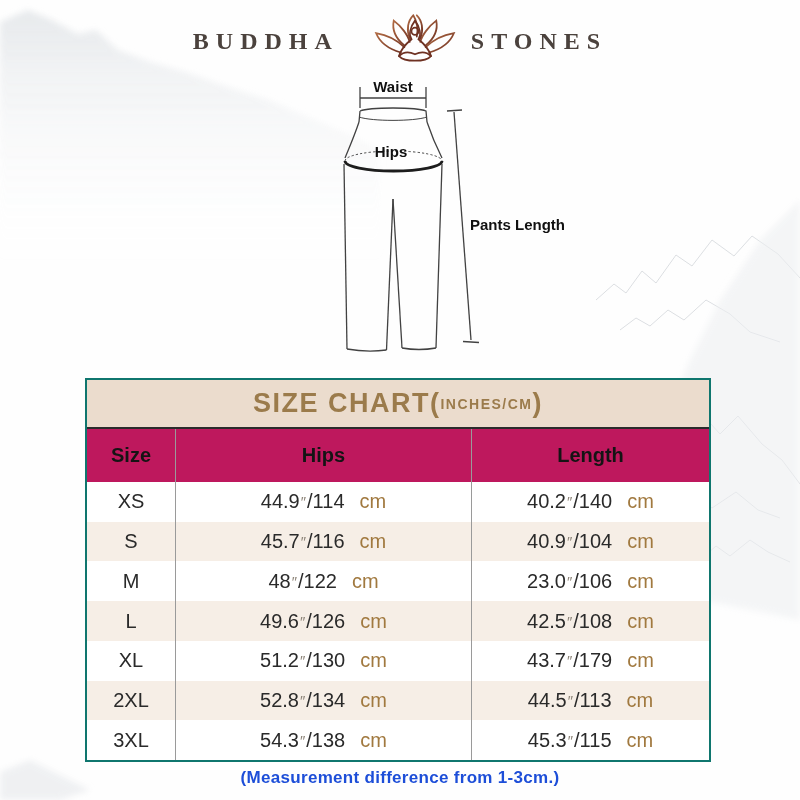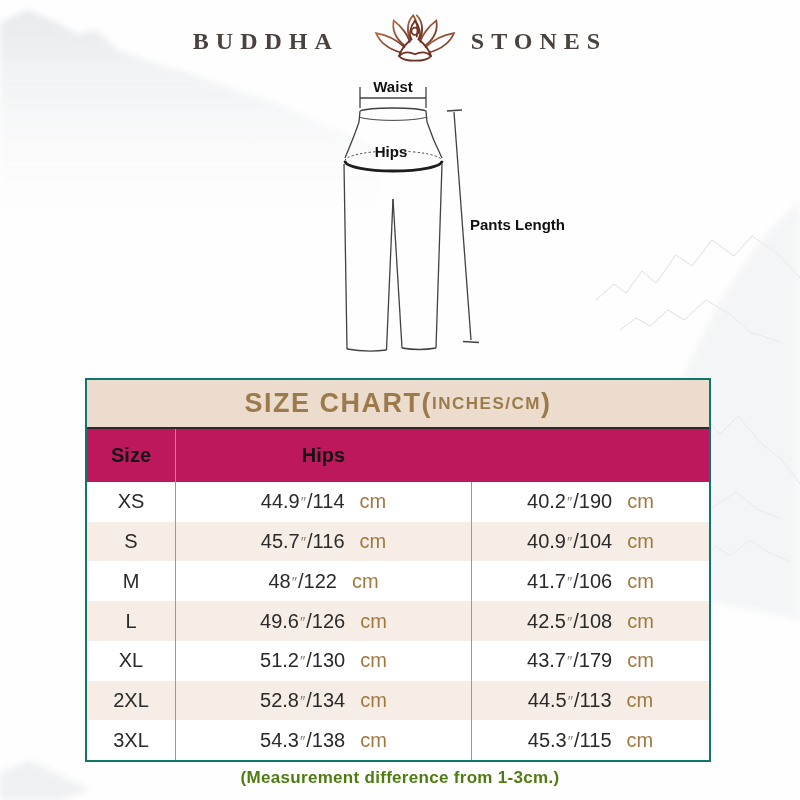--- a/index.html
+++ b/index.html
@@ -30,40 +30,40 @@
     position:absolute;left:85px;top:378px;width:626px;height:384px;
     border:2px solid #0f766e;box-sizing:border-box;background:#fff;z-index:2;
     display:flex;flex-direction:column;
   }
   .chart-title{
     height:47px;flex:0 0 47px;background:#ebdccd;border-bottom:2px solid #2b2b2b;
     display:flex;align-items:center;justify-content:center;
     color:#9b7b4b;font-weight:bold;letter-spacing:1.5px;
   }
   .chart-title .t-main{font-size:27px;}
-  .chart-title .t-sub{font-size:17px;letter-spacing:1.5px;}
+  .chart-title .t-sub{font-size:14px;letter-spacing:1.5px;}
   .chart-title .t-close{font-size:27px;}
   .thead,.trow{
     display:grid;grid-template-columns:88px 296px 1fr;align-items:center;
   }
   .thead{flex:0 0 53px;background:#be185d;font-weight:bold;font-size:20px;color:#141414;}
   .tbody{flex:1;display:flex;flex-direction:column;}
   .trow{flex:1;font-size:20px;color:#2a2a2a;background:#fff;}
   .trow:nth-child(even){background:#f6eee6;}
   .cell{text-align:center;}
   .thead .cell:nth-child(2),.thead .cell:nth-child(3),
   .trow .cell:nth-child(2),.trow .cell:nth-child(3){
     border-left:1px solid #9a9a9a;height:100%;display:flex;align-items:center;justify-content:center;
   }
   .qt{color:#8d8478;font-size:15px;vertical-align:4px;margin:0 1px;}
   .cm{color:#a1793f;margin-left:15px;}
   
   .footer-note{
     position:absolute;left:0;top:768px;width:800px;text-align:center;
-    font-weight:bold;font-size:17px;color:#4d7c0f;z-index:2;letter-spacing:.3px;
+    font-weight:bold;font-size:17px;color:#1d4ed8;z-index:2;letter-spacing:.3px;
   }
 </style>
 </head>
 <body>
 
 <svg id="bg-watermark" width="800" height="800" viewBox="0 0 800 800">
   <defs>
     <filter id="soft" x="-20%" y="-20%" width="140%" height="140%">
       <feGaussianBlur stdDeviation="3"></feGaussianBlur>
     </filter>
@@ -145,34 +145,35 @@
 
 <div class="chart-wrap">
   <div class="chart-title">
     <span class="t-main">SIZE CHART(</span>
       <span class="t-sub">INCHES/CM</span>
       <span class="t-close">)</span>
   </div>
   <div class="thead">
     <div class="cell">Size</div>
     <div class="cell">Hips</div>
+    <div class="cell">Length</div>
   </div>
   <div class="tbody" id="tbody">
       <div class="trow">
         <div class="cell">XS</div>
         <div class="cell">
           <span>44.9</span>
           <span class="qt">″</span>
           <span>/114</span>
           <span class="cm">cm</span>
         </div>
         <div class="cell">
           <span>40.2</span>
           <span class="qt">″</span>
-          <span>/190</span>
+          <span>/140</span>
           <span class="cm">cm</span>
         </div>
       </div>
       <div class="trow">
         <div class="cell">S</div>
         <div class="cell">
           <span>45.7</span>
           <span class="qt">″</span>
           <span>/116</span>
           <span class="cm">cm</span>
@@ -186,21 +187,21 @@
       </div>
       <div class="trow">
         <div class="cell">M</div>
         <div class="cell">
           <span>48</span>
           <span class="qt">″</span>
           <span>/122</span>
           <span class="cm">cm</span>
         </div>
         <div class="cell">
-          <span>41.7</span>
+          <span>23.0</span>
           <span class="qt">″</span>
           <span>/106</span>
           <span class="cm">cm</span>
         </div>
       </div>
       <div class="trow">
         <div class="cell">L</div>
         <div class="cell">
           <span>49.6</span>
           <span class="qt">″</span>

